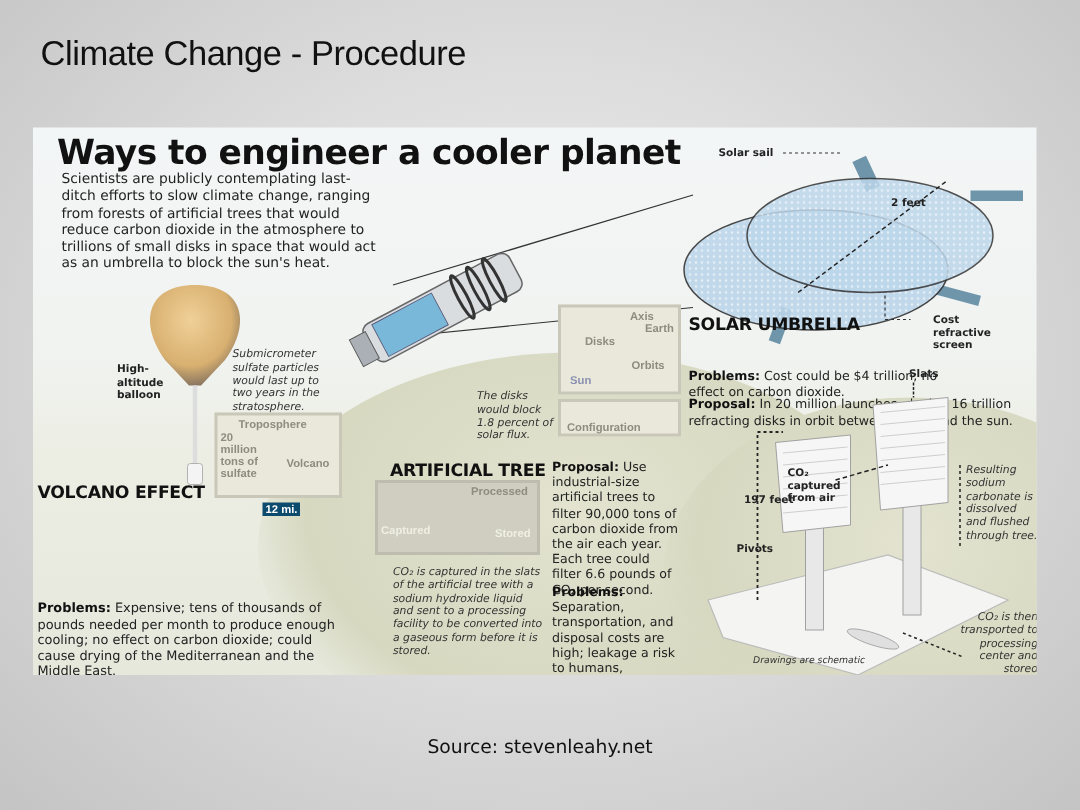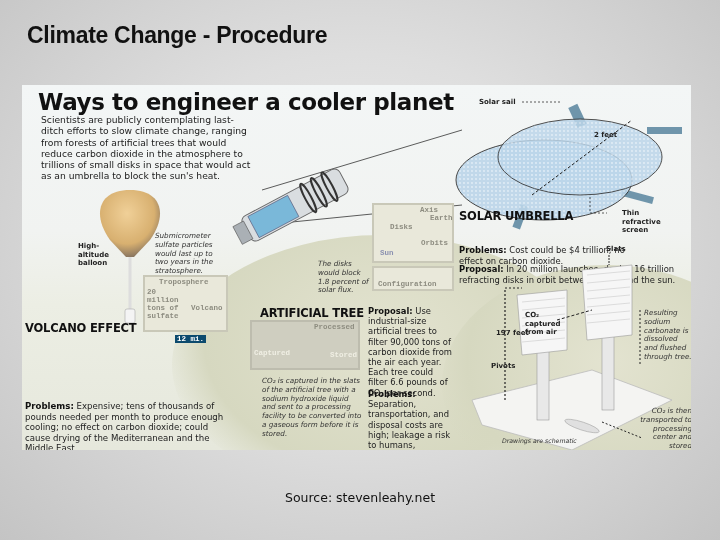--- a/index.html
+++ b/index.html
@@ -5,21 +5,21 @@
   * { box-sizing: border-box; margin: 0; padding: 0; }
   html, body { width: 720px; height: 540px; overflow: hidden; }
   body {
     font-family: "Liberation Sans", sans-serif;
     background: radial-gradient(ellipse at 50% 45%, #ececec 0%, #dedede 45%, #c4c4c4 100%);
     position: relative;
   }
   .slide-title {
     position: absolute; left: 27px; top: 22px;
     font-family: "Liberation Sans", sans-serif;
-    font-size: 23px; font-weight: bold; color: #111;
+    font-size: 23px; font-weight: normal; color: #111;
     letter-spacing: -0.3px;
   }
   .infographic {
     position: absolute; left: 22px; top: 85px; width: 669px; height: 365px;
     background: linear-gradient(180deg, #f3f6f6 0%, #f1f3f1 40%, #eceee4 60%, #e6e8dc 100%);
     overflow: hidden;
   }
   .hill {
     position: absolute; border-radius: 50%;
     background: radial-gradient(ellipse at 50% 40%, #e3e3d0 0%, #d6d8c0 60%, rgba(214,216,192,0) 75%);
@@ -47,21 +47,21 @@
     font-family: "DejaVu Sans", sans-serif; letter-spacing: -0.2px;
   }
   .sec-text {
     position: absolute; font-size: 8.6px; line-height: 10.6px; color: #222;
     font-family: "DejaVu Sans", sans-serif;
   }
   .sec-text b { color: #111; }
   .inset {
     position: absolute; background: #e9e8da; border: 2px solid #c9c8b8;
   }
-  .inset .t { position: absolute; font-size: 7.5px; font-weight: bold; color: #8d8c80; font-family: Liberation Mono, monospace; }
+  .inset .t { position: absolute; font-size: 7.5px; font-weight: bold; color: #8d8c80; font-family: Liberation Sans, sans-serif; }
   .source {
     position: absolute; left: 0; width: 720px; top: 490px; text-align: center;
     font-size: 12.5px; color: #111; font-family: "DejaVu Sans", sans-serif;
   }
   svg { position: absolute; }
 </style>
 </head>
 <body>
 
 <div class="slide-title">Climate Change - Procedure</div>
@@ -90,21 +90,21 @@
     <rect x="495" y="120" width="8" height="24" fill="#6f95ab" transform="rotate(20 499 130)"></rect>
     <rect x="600" y="108" width="32" height="7" fill="#6f95ab" transform="rotate(15 616 110)"></rect>
     <ellipse cx="522" cy="95" rx="88" ry="40" fill="url(#dots)" stroke="#333" stroke-width="1" opacity="0.9"></ellipse>
     <ellipse cx="558" cy="72" rx="82" ry="38" fill="url(#dots)" stroke="#333" stroke-width="1" opacity="0.85"></ellipse>
     <line x1="510" y1="110" x2="610" y2="35" stroke="#222" stroke-width="1" stroke-dasharray="3,2"></line>
     <line x1="500" y1="17" x2="540" y2="17" stroke="#333" stroke-width="0.8" stroke-dasharray="2,2"></line>
     <polyline points="568,112 568,128 585,128" fill="none" stroke="#333" stroke-width="0.8" stroke-dasharray="2,2"></polyline>
   </svg>
   <div class="lbl" style="left:457px;top:13px;">Solar sail</div>
   <div class="lbl" style="left:572px;top:46px;">2 feet</div>
-  <div class="lbl" style="left:600px;top:124px;width:55px;">Thin refractive screen</div>
+  <div class="lbl" style="left:600px;top:124px;width:55px;">Cost refractive screen</div>
 
   <svg width="130" height="100" style="left:208px;top:70px;">
     <g transform="rotate(-28 65 50)">
       <rect x="10" y="36" width="110" height="28" rx="6" fill="#d9dde0" stroke="#666" stroke-width="1"></rect>
       <rect x="18" y="38" width="45" height="24" fill="#7ab8d9" stroke="#557" stroke-width="0.6"></rect>
       <ellipse cx="80" cy="50" rx="3" ry="16" fill="none" stroke="#333" stroke-width="2"></ellipse>
       <ellipse cx="92" cy="50" rx="3" ry="16" fill="none" stroke="#333" stroke-width="2"></ellipse>
       <ellipse cx="104" cy="50" rx="3" ry="16" fill="none" stroke="#333" stroke-width="2"></ellipse>
       <rect x="0" y="40" width="12" height="20" fill="#aab0b5" stroke="#555" stroke-width="0.6"></rect>
     </g>

